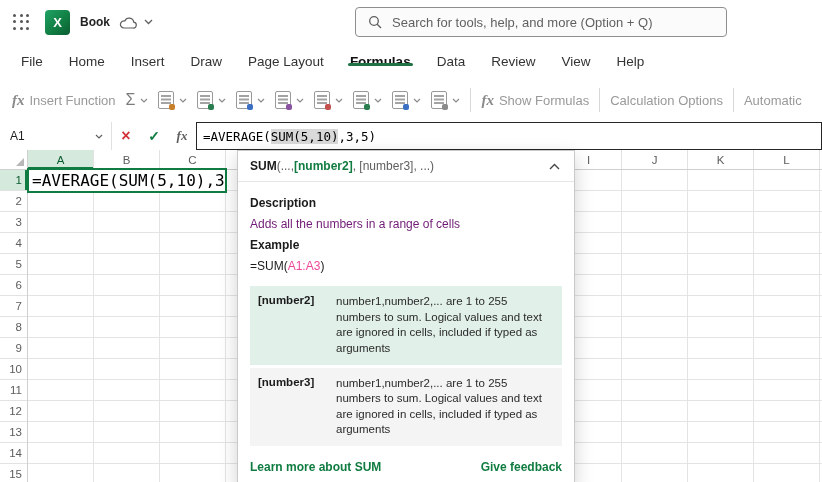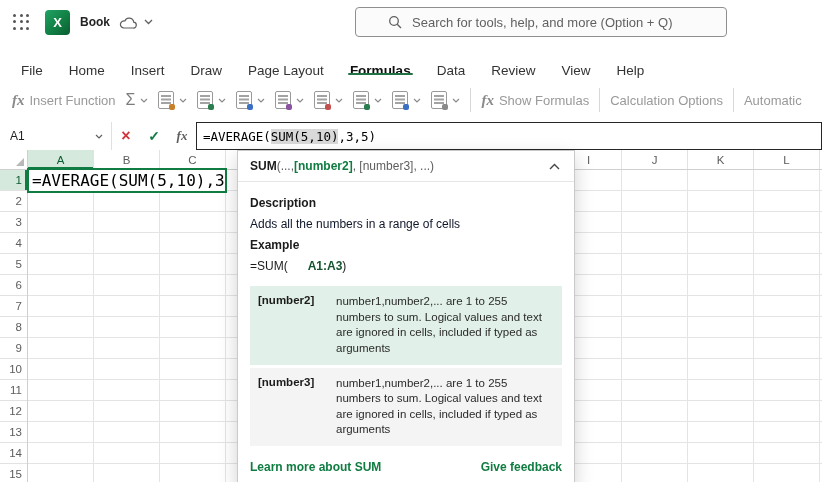--- a/index.html
+++ b/index.html
@@ -9,26 +9,26 @@
     -webkit-font-smoothing:antialiased;
   }
   
   .topbar{position:absolute;top:0;left:0;right:0;height:44px;background:#fff;display:flex;align-items:center;}
   .waffle{width:17px;height:17px;margin-left:13px;display:grid;grid-template-columns:repeat(3,1fr);grid-template-rows:repeat(3,1fr);gap:2.5px;cursor:pointer;}
   .waffle span{width:3px;height:3px;background:#555;border-radius:50%;}
   .xl-icon{width:25px;height:25px;margin-left:15px;border-radius:4px;background:linear-gradient(135deg,#21A366 0%,#107C41 60%,#0B5C32 100%);color:#fff;font-weight:700;font-size:13px;display:flex;align-items:center;justify-content:center;cursor:pointer;}
   .doc-title{margin-left:10px;font-size:12px;font-weight:700;color:#242424;cursor:pointer;}
   .saved-icon{margin-left:9px;display:flex;align-items:center;cursor:pointer;}
   .title-chev{margin-left:7px;display:flex;align-items:center;cursor:pointer;}
-  .searchbox{position:absolute;left:355px;top:7px;width:372px;height:30px;border:1px solid #8f8f8f;border-radius:4px;background:#fbfbfb;display:flex;align-items:center;box-sizing:border-box;padding-left:20px;}
+  .searchbox{position:absolute;left:355px;top:7px;width:372px;height:30px;border:1px solid #8f8f8f;border-radius:4px;background:#fbfbfb;display:flex;align-items:center;box-sizing:border-box;}
   .searchbox svg{margin:0 8px 0 12px;flex:none;}
   .searchbox input{border:none;outline:none;background:transparent;font-family:"Liberation Sans",sans-serif;font-size:13px;color:#424242;width:100%;}
   .searchbox input::placeholder{color:#616161;opacity:1;}
   
-  .tabs-row{position:absolute;top:44px;left:0;right:0;height:34px;display:flex;align-items:flex-end;padding-left:8px;background:#fff;}
+  .tabs-row{position:absolute;top:44px;left:0;right:0;height:34px;display:flex;align-items:center;padding-left:8px;background:#fff;}
   .tab{padding:0 13px;font-size:13.5px;color:#333;display:flex;align-items:center;position:relative;cursor:pointer;white-space:nowrap;}
   .tab.active{font-weight:700;color:#0f0f0f;}
   .tab.active::after{content:"";position:absolute;left:11px;right:11px;bottom:3px;height:2.5px;background:#217346;border-radius:2px;}
   
   .toolbar{position:absolute;top:78px;left:0;right:0;height:44px;display:flex;align-items:center;gap:10px;padding-left:12px;border-bottom:1px solid #e3e3e3;background:#fff;white-space:nowrap;overflow:hidden;}
   .tool-btn{display:flex;align-items:center;gap:5px;cursor:pointer;flex:none;}
   .tool-label{font-size:13px;color:#999;}
   .fxi{font-family:"Liberation Serif",serif;font-style:italic;font-weight:600;color:#8a8a8a;font-size:15px;}
   .sigma{font-size:16px;color:#7c7c7c;}
   .tool-icon{width:14px;height:16px;border:1.2px solid #999;border-radius:2px;position:relative;flex:none;}
@@ -60,23 +60,23 @@
   .cell-edit{position:absolute;top:168px;left:27px;width:200px;height:25px;border:2px solid #107C41;background:#fff;box-sizing:border-box;display:flex;align-items:center;padding-left:3px;font-family:"DejaVu Sans Mono","Liberation Mono",monospace;font-size:16px;color:#000;z-index:5;white-space:nowrap;overflow:hidden;}
   
   .func-help{position:absolute;left:237px;top:150px;width:338px;background:#fff;border:1px solid #c9c9c9;box-shadow:0 7px 18px rgba(0,0,0,.18);z-index:10;font-size:12px;box-sizing:border-box;}
   .fh-header{display:flex;align-items:center;padding:8px 12px;border-bottom:1px solid #e6e6e6;font-size:12px;}
   .sig-fn{font-weight:700;color:#1b1b1b;}
   .sig-dim{color:#5f5f5f;}
   .sig-active{color:#107C41;font-weight:700;}
   .fh-collapse{margin-left:auto;cursor:pointer;display:flex;padding:2px;}
   .fh-body{padding:10px 12px 0 12px;}
   .fh-label{font-weight:700;font-size:12px;color:#1b1b1b;margin:4px 0 7px 0;}
-  .fh-text{font-size:12px;color:#0f172a;margin-bottom:7px;}
+  .fh-text{font-size:12px;color:#701a75;margin-bottom:7px;}
   .fh-example{font-size:12px;color:#1b1b1b;margin-bottom:13px;}
-  .ex-ref{color:#14532d;font-weight:700;margin-left:20px;}
+  .ex-ref{color:#ec4899;font-weight:400;}
   .param-row{display:flex;margin-bottom:3px;}
   .param-row.active{background:#e1f0e8;}
   .param-row.normal{background:#f4f4f4;}
   .param-name{width:72px;flex:none;padding:8px 4px 8px 8px;font-weight:700;font-size:11.5px;color:#1b1b1b;}
   .param-desc{padding:8px 10px 8px 2px;font-size:11.5px;line-height:1.36;color:#2b2b2b;}
   .fh-footer{display:flex;align-items:center;justify-content:space-between;padding:11px 12px;}
   .link-strong{color:#107C41;font-weight:700;font-size:12px;cursor:pointer;}
   .link{color:#107C41;font-weight:600;font-size:12px;cursor:pointer;}
 </style>
 </head>

